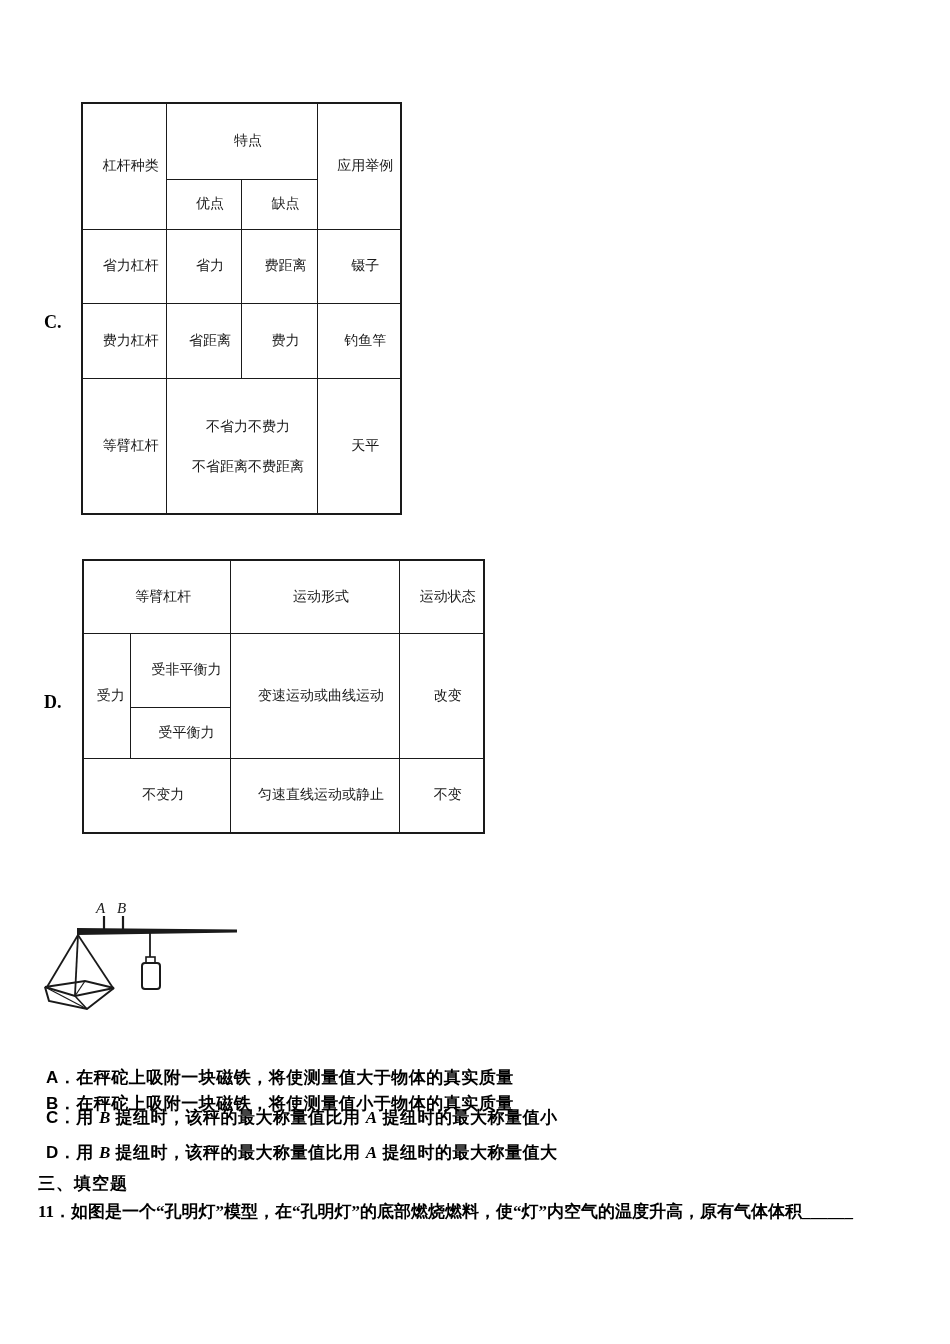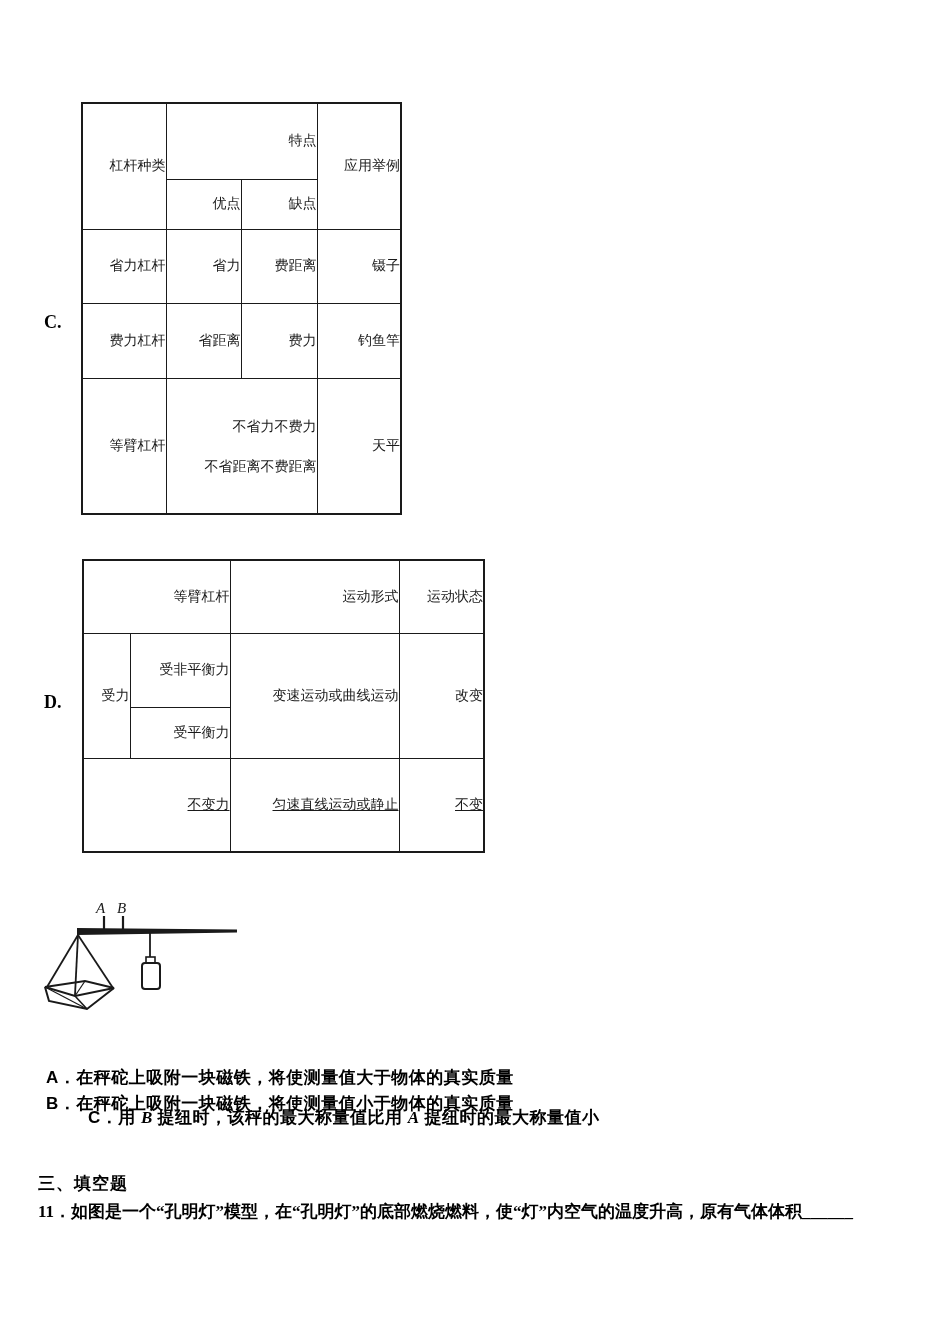--- a/index.html
+++ b/index.html
@@ -17,21 +17,21 @@
     border-collapse:collapse;
     table-layout:fixed;
     font-size:14px;
     color:#1a1a1a;
     font-weight:400;
   }
   table.grid td{
     border:1.6px solid #1a1a1a;
     padding:0 0 0 13px;
     vertical-align:middle;
-    text-align:right;
+    text-align:center;
     overflow:hidden;
   }
   table.grid{border:2px solid #1a1a1a;}
   .twoline div{line-height:40px;}
   
   .opt-label{
     font-family:"Liberation Serif",serif;
     font-weight:700;
     font-size:18px;
   }
@@ -125,21 +125,21 @@
     </tr>
     <tr style="height:74px;">
       <td rowspan="2" style="padding-left:8px;">受力</td>
       <td>受非平衡力</td>
       <td rowspan="2">变速运动或曲线运动</td>
       <td rowspan="2">改变</td>
     </tr>
     <tr style="height:51px;">
       <td>受平衡力</td>
     </tr>
-    <tr style="height:94px;text-decoration:underline;">
+    <tr style="height:75px;">
       <td colspan="2">不变力</td>
       <td>匀速直线运动或静止</td>
       <td>不变</td>
     </tr>
   </tbody>
     </table>
 
 
   <svg class="abs" style="left:30px;top:895px;" width="240" height="130" viewBox="0 0 240 130">
 
@@ -165,22 +165,25 @@
     <rect x="116" y="62" width="9" height="6" fill="none" stroke="#1a1a1a" stroke-width="1.6"></rect>
     <rect x="112" y="68" width="18" height="26" rx="3" fill="none" stroke="#1a1a1a" stroke-width="2"></rect>
   </svg>
 
   <div class="abs qline" style="left:46px;top:1066px;">
     <span>A．</span><span>在秤砣上吸附一块磁铁，将使测量值大于物体的真实质量</span>
   </div>
   <div class="abs qline" style="left:46px;top:1072px;margin-top:20px;">
     <span>B．</span><span>在秤砣上吸附一块磁铁，将使测量值小于物体的真实质量</span>
   </div>
-  <div class="abs qline" style="left:46px;top:1106px;margin-left:42px;">
+  <div class="abs qline" style="left:46px;top:1106px;">
     <span>C．</span><span>用 </span><span class="lat">B</span><span> 提纽时，该秤的最大称量值比用 </span><span class="lat">A</span><span> 提纽时的最大称量值小</span>
+  </div>
+  <div class="abs qline" style="left:46px;top:1141px;">
+    <span>D．</span><span>用 </span><span class="lat">B</span><span> 提纽时，该秤的最大称量值比用 </span><span class="lat">A</span><span> 提纽时的最大称量值大</span>
   </div>
 
   <div class="abs sec-title" style="left:38px;top:1172px;">三、填空题</div>
 
   <div class="abs qline" style="left:38px;top:1200px;letter-spacing:0;font-family:Liberation Serif, serif;">
     <span>11．如图是一个“孔明灯”模型，在“孔明灯”的底部燃烧燃料，使“灯”内空气的温度升高，原有气体体积</span><span>______</span>
   </div>
 
 </div>
 

